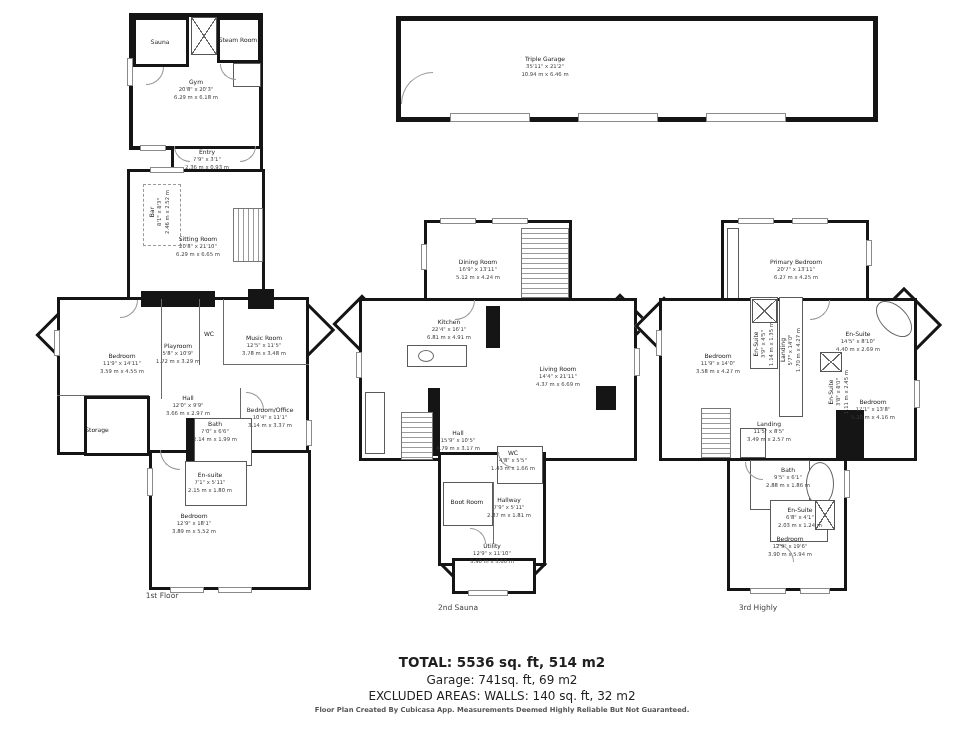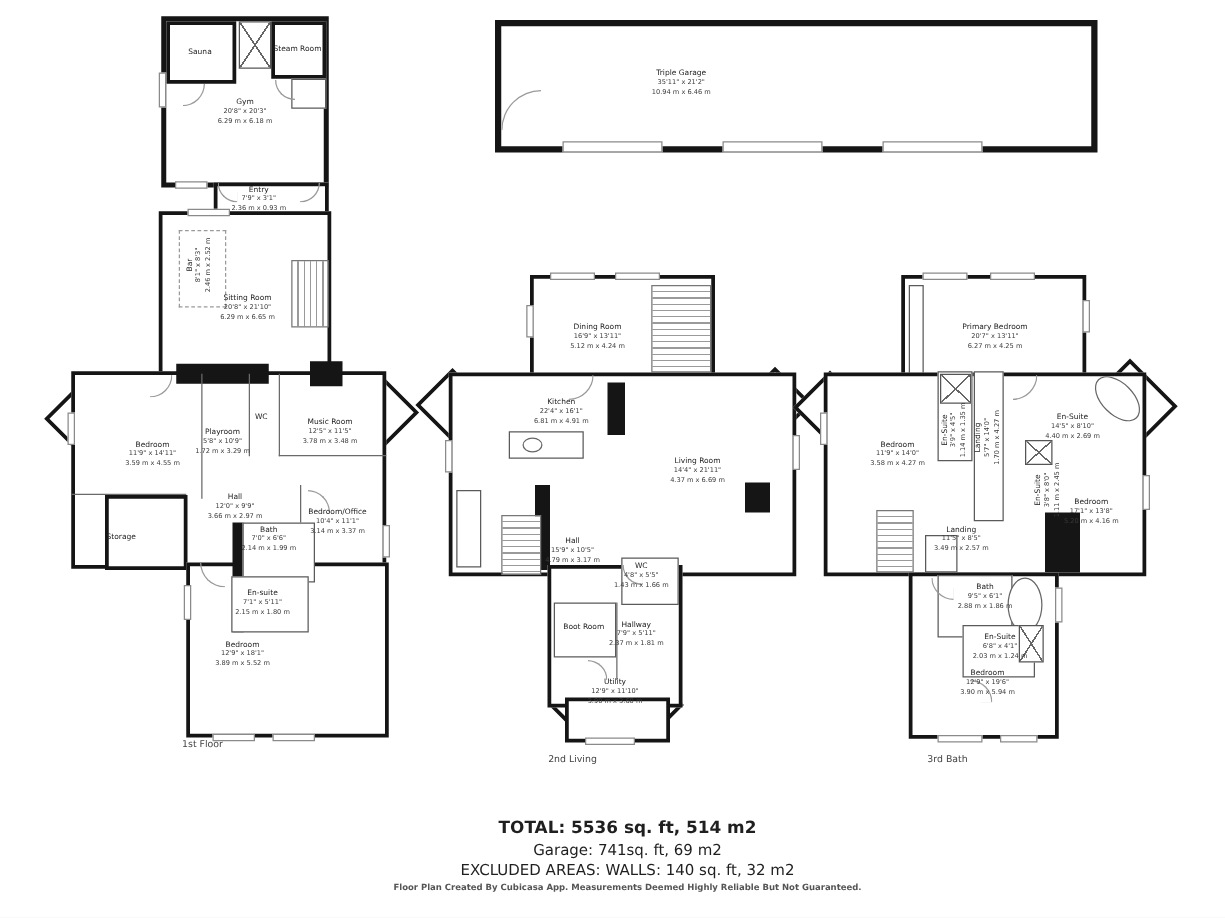--- a/index.html
+++ b/index.html
@@ -269,21 +269,21 @@
       <div class="room-label" style="left: 509px; top: 508px;">
         <div class="rn">Hallway</div>
         <div class="rd">7'9" x 5'11"</div>
         <div class="rd">2.37 m x 1.81 m</div>
       </div>
       <div class="room-label" style="left: 492px; top: 554px;">
         <div class="rn">Utility</div>
         <div class="rd">12'9" x 11'10"</div>
         <div class="rd">3.90 m x 3.60 m</div>
       </div>
-      <div class="floor-caption" style="left: 458px; top: 607px;">2nd Living</div>
+      <div class="floor-caption" style="left: 458px; top: 607px;">2nd Sauna</div>
       <div class="room-label" style="left: 796px; top: 270px;">
         <div class="rn">Primary Bedroom</div>
         <div class="rd">20'7" x 13'11"</div>
         <div class="rd">6.27 m x 4.25 m</div>
       </div>
       <div class="room-label" style="left: 718px; top: 364px;">
         <div class="rn">Bedroom</div>
         <div class="rd">11'9" x 14'0"</div>
         <div class="rd">3.58 m x 4.27 m</div>
       </div>
@@ -325,21 +325,21 @@
       <div class="room-label" style="left: 800px; top: 518px;">
         <div class="rn">En-Suite</div>
         <div class="rd">6'8" x 4'1"</div>
         <div class="rd">2.03 m x 1.24 m</div>
       </div>
       <div class="room-label" style="left: 790px; top: 547px;">
         <div class="rn">Bedroom</div>
         <div class="rd">12'9" x 19'6"</div>
         <div class="rd">3.90 m x 5.94 m</div>
       </div>
-      <div class="floor-caption" style="left: 758px; top: 607px;">3rd Bath</div>
+      <div class="floor-caption" style="left: 758px; top: 607px;">3rd Highly</div>
       <div class="room-label" style="left: 545px; top: 67px;">
         <div class="rn">Triple Garage</div>
         <div class="rd">35'11" x 21'2"</div>
         <div class="rd">10.94 m x 6.46 m</div>
       </div>
     </div>
 
   <div id="summary">
     <div class="total">TOTAL: 5536 sq. ft, 514 m2</div>
     <div class="line">Garage: 741sq. ft,  69 m2</div>

